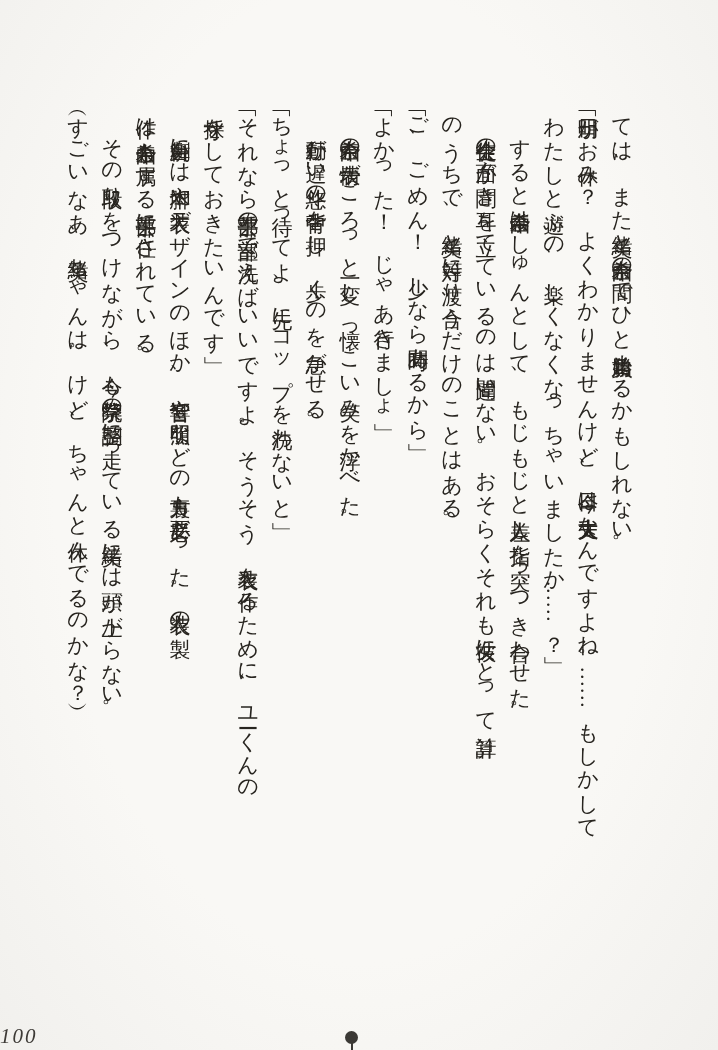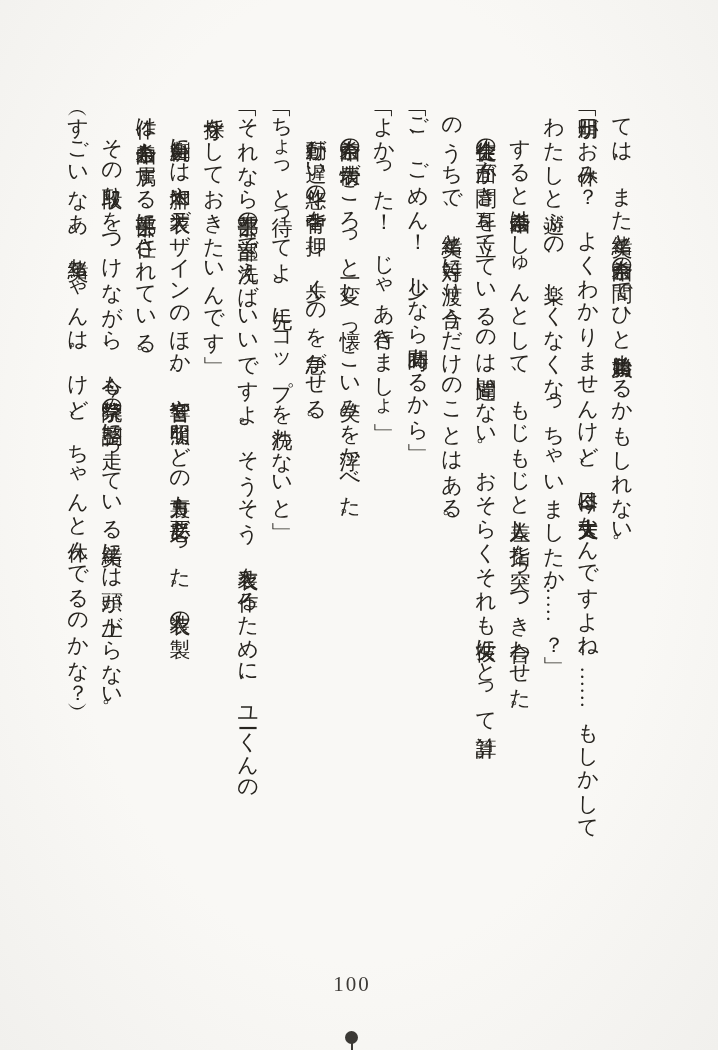--- a/index.html
+++ b/index.html
@@ -32,27 +32,27 @@
     letter-spacing: 0px;
     color: #27241f;
     text-align: start;
   }
   .text-line {
     white-space: pre;
     margin: 0;
   }
   .folio {
     position: absolute;
-    top: 972px;
+    top: 1024px;
     left: 0;
     width: 704px;
-    text-align: center;
     font-size: 21px;
     letter-spacing: 2px;
     color: #3d3a36;
+    font-style: italic;
   }
   .folio-pin {
     position: absolute;
     left: 345px;
     top: 1031px;
     width: 14px;
     height: 19px;
   }
   .folio-pin .pin-head {
     position: absolute;

